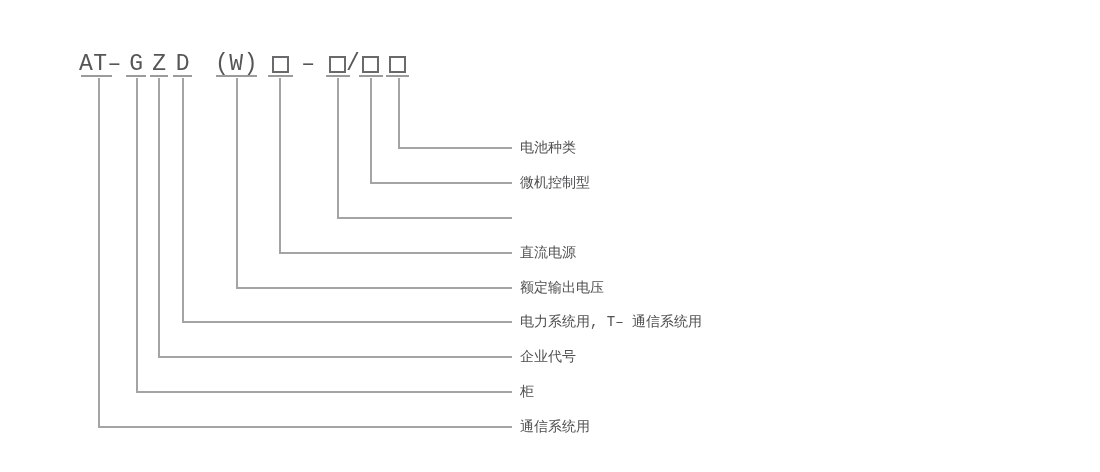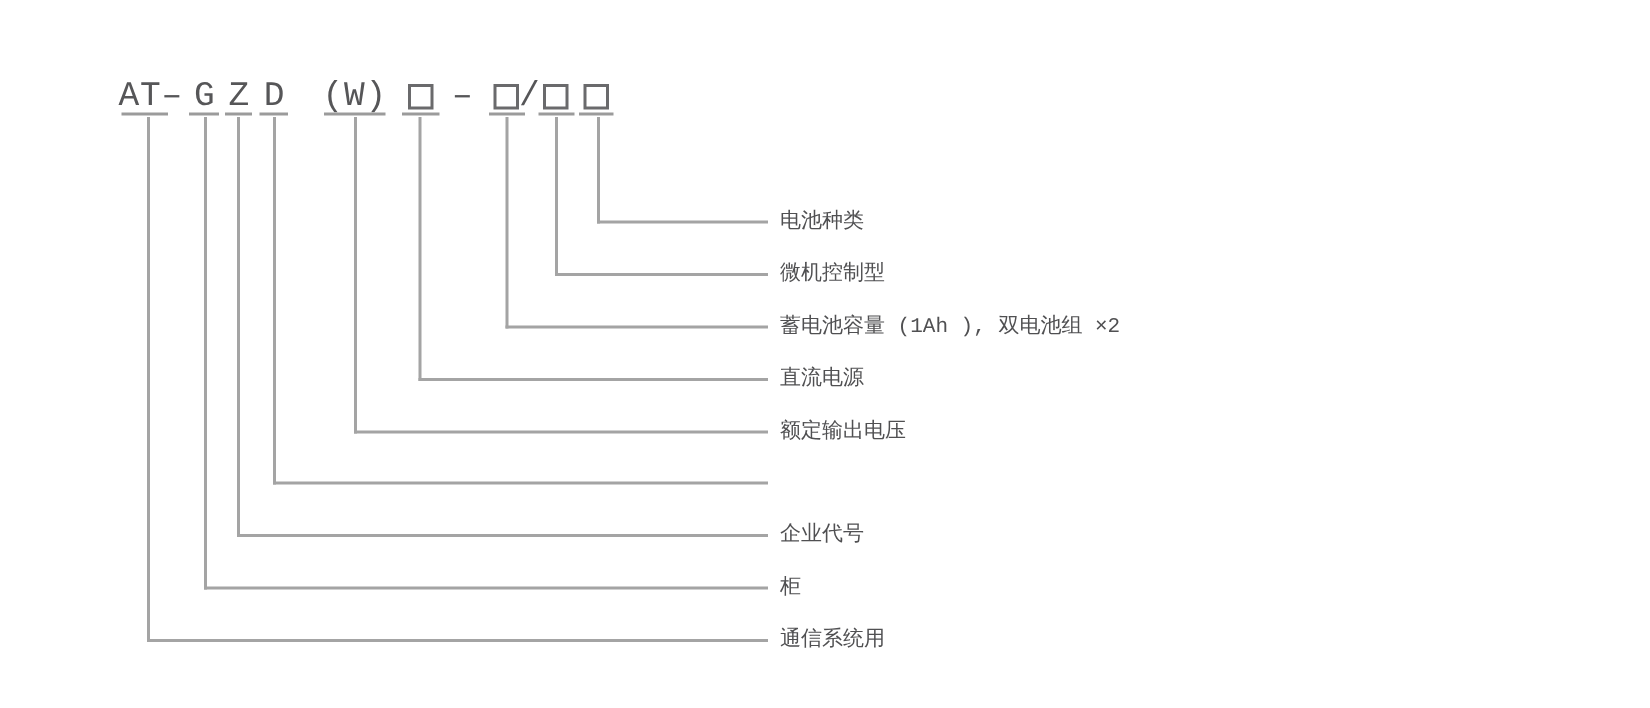--- a/index.html
+++ b/index.html
@@ -114,20 +114,20 @@
   <div class="lh" style="left:158px; top:356px; width:354px;"></div>
 
   <div class="lv" style="left:136px; height:315px;"></div>
   <div class="lh" style="left:136px; top:391px; width:376px;"></div>
 
   <div class="lv" style="left:98px;  height:350px;"></div>
   <div class="lh" style="left:98px;  top:426px; width:414px;"></div>
 
   <div class="lbl" style="top:136px;">电池种类</div>
   <div class="lbl" style="top:171px;">微机控制型</div>
-  <div class="lbl" style="top:206px;">蓄电池容量 (1Ah ), 双电池组 ×2</div>
   <div class="lbl" style="top:241px;">直流电源</div>
   <div class="lbl" style="top:276px;">额定输出电压</div>
+  <div class="lbl" style="top:310px;">电力系统用, T– 通信系统用</div>
   <div class="lbl" style="top:345px;">企业代号</div>
   <div class="lbl" style="top:380px;">柜</div>
   <div class="lbl" style="top:415px;">通信系统用</div>
 
 </div>
 
 </body></html>

